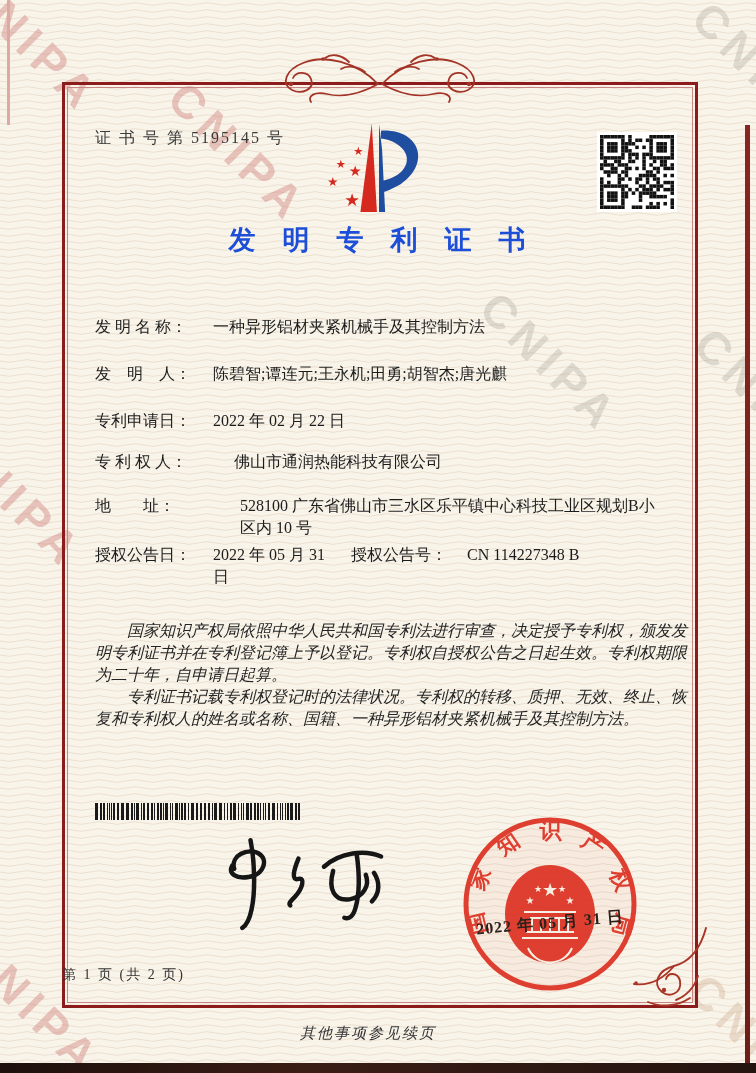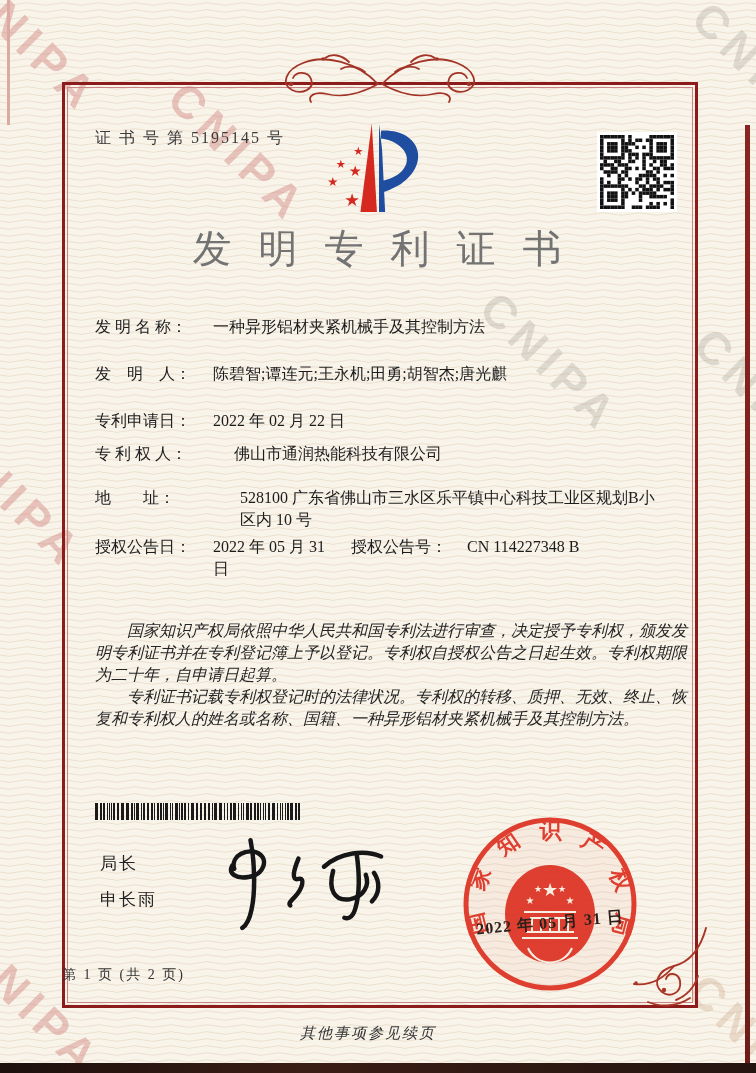--- a/index.html
+++ b/index.html
@@ -41,28 +41,28 @@
   .edge-bottom{position:absolute;left:0;top:1063px;width:756px;height:10px;
                background:linear-gradient(90deg,#1c0f0c,#3a1d15 40%,#241410);z-index:6;}
 
   
   .cert-no{position:absolute;left:95px;top:128px;font-size:16px;color:#3a3a3a;
            letter-spacing:2px;z-index:3;}
   .logo{position:absolute;left:318px;top:108px;z-index:3;}
   .qr{position:absolute;left:597px;top:132px;width:80px;height:80px;background:#ffffff;
       padding:3px;box-sizing:border-box;z-index:3;}
   .title{position:absolute;left:62px;top:222px;width:630px;text-align:center;z-index:3;}
-  .title span{font-size:39px;font-weight:normal;color:#737373;letter-spacing:27px;margin-right:-27px;}
+  .title span{font-size:27px;font-weight:bold;color:#1d4ed8;letter-spacing:27px;margin-right:-27px;}
 
   .fields{position:absolute;left:95px;top:316px;width:572px;z-index:3;font-size:16px;color:#1c1c1c;}
   .frow{display:flex;align-items:flex-start;line-height:22px;}
   .flabel{flex:0 0 118px;white-space:nowrap;}
   .fvalue{flex:1 1 auto;}
   .r1,.r2,.r3{margin-bottom:25px;}
-  .r4{margin-bottom:11px;}
+  .r4{margin-bottom:19px;}
   .r5{margin-bottom:22px;gap:21px;}
   .r6{margin-bottom:5px;gap:27px;}
   .r6 .fvalue{max-width:452px;}
   .grant-row{display:flex;line-height:22px;}
   .grant-row .fvalue{flex:0 0 120px;}
   .grant-row .flabel2{flex:0 0 116px;margin-left:18px;white-space:nowrap;}
 
   .body-text{position:absolute;left:95px;top:620px;width:600px;z-index:3;
              font-size:16px;line-height:22px;color:#242424;font-style:italic;}
   .body-text p{margin:0;text-indent:2em;}
@@ -633,24 +633,20 @@
       <rect x="182" y="0" width="1" height="17" fill="#1a1a1a"></rect>
       <rect x="185" y="0" width="1" height="17" fill="#1a1a1a"></rect>
       <rect x="187" y="0" width="1" height="17" fill="#1a1a1a"></rect>
       <rect x="190" y="0" width="1" height="17" fill="#1a1a1a"></rect>
       <rect x="192" y="0" width="2" height="17" fill="#1a1a1a"></rect>
       <rect x="195" y="0" width="3" height="17" fill="#1a1a1a"></rect>
       <rect x="200" y="0" width="2" height="17" fill="#1a1a1a"></rect>
       <rect x="203" y="0" width="2" height="17" fill="#1a1a1a"></rect>
     </svg>
 
-  <div class="signer">
-    <div>局长</div>
-    <div>申长雨</div>
-  </div>
 
   <svg class="signature" width="195" height="102" viewBox="0 0 190 100">
     <g fill="none" stroke="#161616" stroke-width="4.4" stroke-linecap="round" stroke-linejoin="round">
       <path d="M30,38 C26,25 44,17 54,23 C64,29 59,44 44,46 C32,48 24,43 28,35"></path>
       <path d="M46,10 C50,30 51,60 47,78 C45,88 41,94 38,96"></path>
       <path d="M93,28 C88,40 86,50 93,48 C100,46 97,58 89,66 C85,70 83,72 85,74"></path>
       <path d="M118,36 C134,22 158,19 174,26"></path>
       <path d="M150,23 C153,44 153,62 149,76 C147,84 143,88 138,86"></path>
       <path d="M127,40 C122,58 128,70 143,68 C157,66 163,54 159,44"></path>
       <path d="M167,42 C173,51 173,62 165,70"></path>

